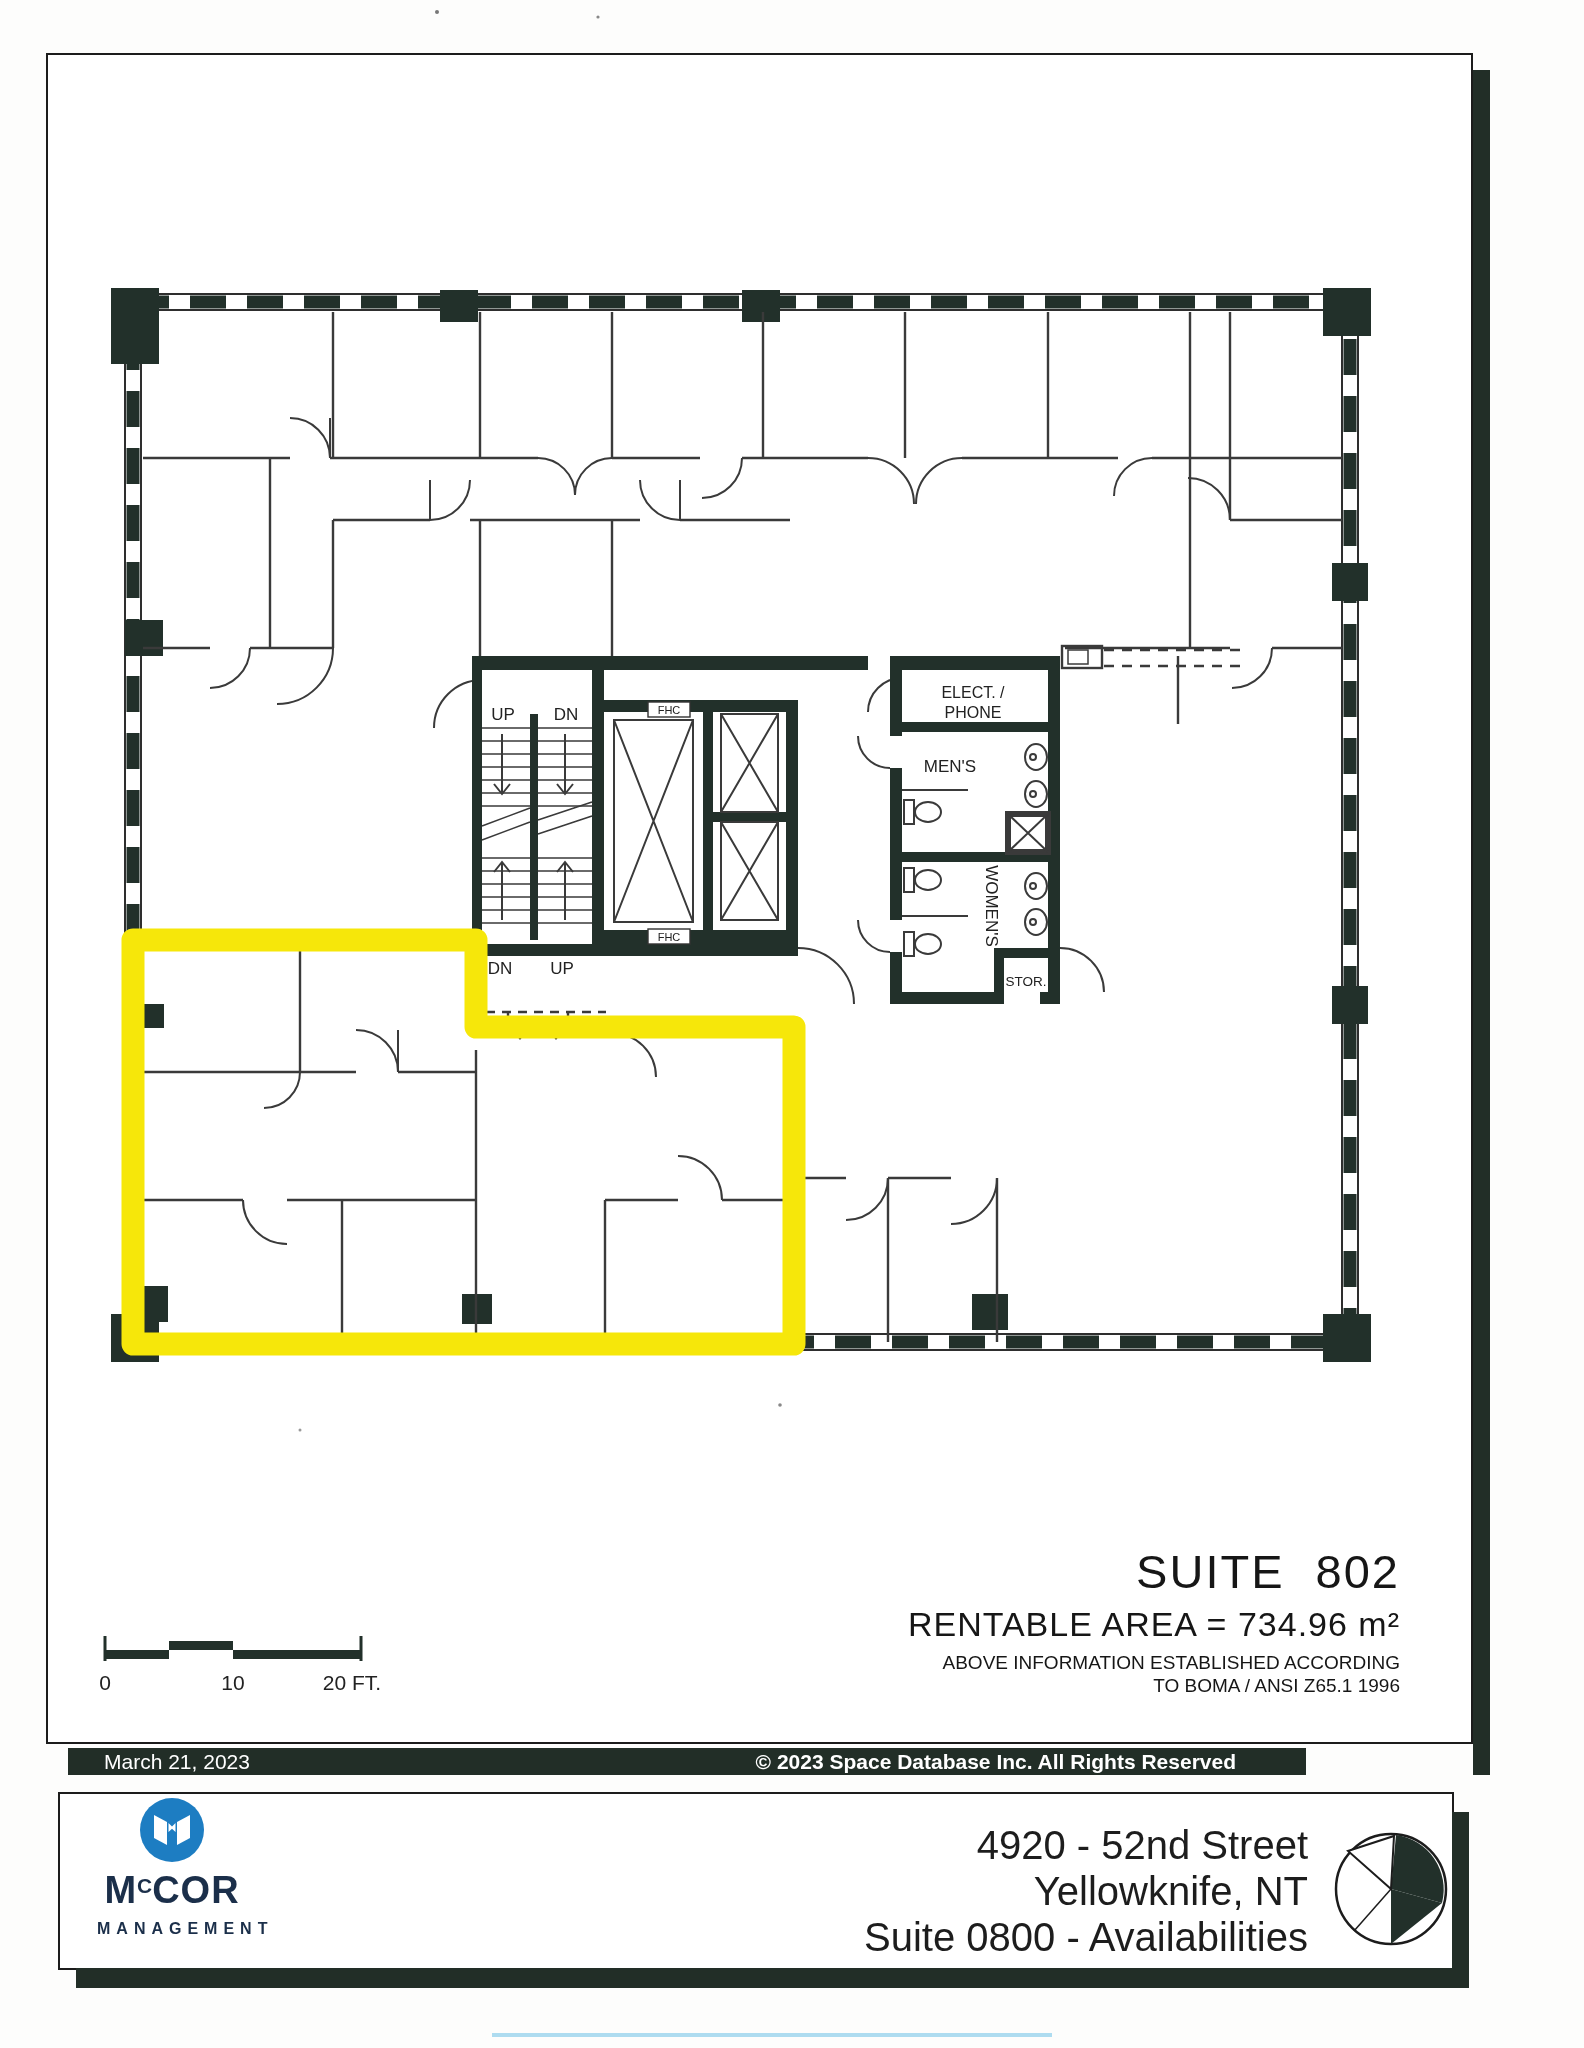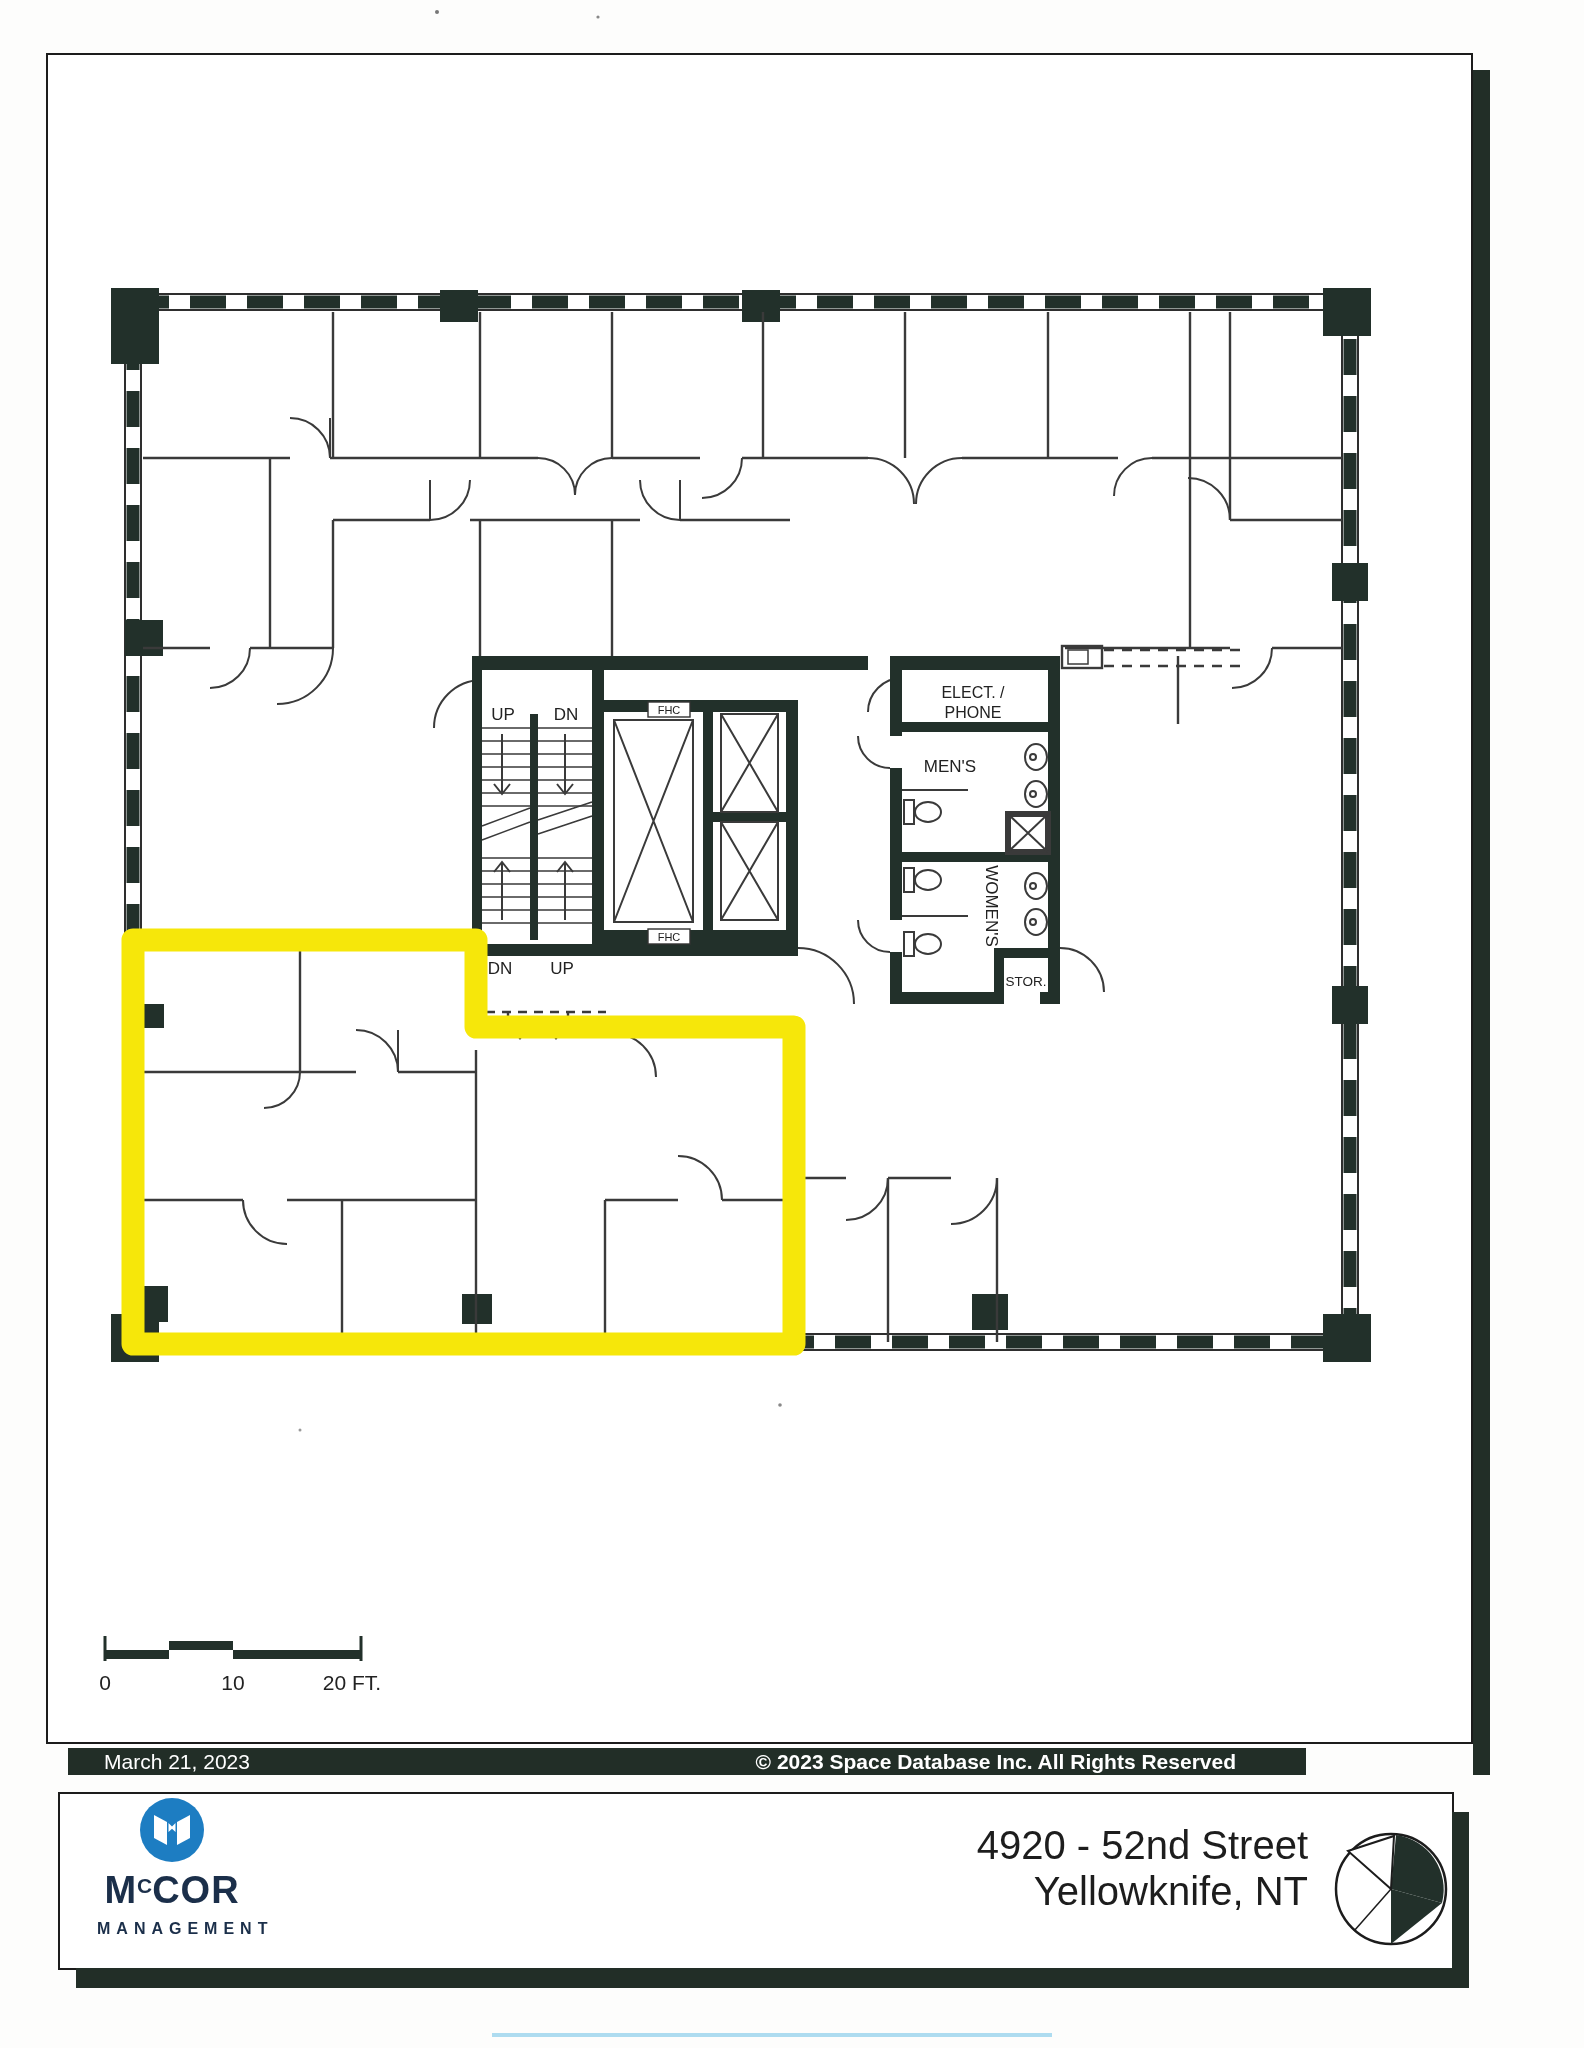--- a/index.html
+++ b/index.html
@@ -227,20 +227,28 @@
         <rect x="169" y="1641" width="64" height="9"></rect>
         <rect x="233" y="1650" width="128" height="9"></rect>
       </g>
       <path d="M105,1636 V1661 M361,1636 V1661" stroke="#22302a" stroke-width="3"></path>
       <text x="105" y="1690" font-size="21" text-anchor="middle">0</text>
       <text x="233" y="1690" font-size="21" text-anchor="middle">10</text>
       <text x="352" y="1690" font-size="21" text-anchor="middle">20 FT.</text>
     </g>
   </svg>
 
+  <div class="titleblock">
+    <div class="tb-suite">SUITE 802</div>
+    <div class="tb-rentable">RENTABLE AREA = 734.96 m²</div>
+    <div class="tb-small">
+      <div>ABOVE INFORMATION ESTABLISHED ACCORDING</div>
+      <div>TO BOMA / ANSI Z65.1 1996</div>
+    </div>
+  </div>
 
   <div class="bottom-strip">
     <span class="strip-date">March 21, 2023</span>
     <span class="strip-copy">© 2023 Space Database Inc. All Rights Reserved</span>
   </div>
 
   <div class="footer-box"></div>
   <div class="shadow footer-shadow-right"></div>
   <div class="shadow footer-shadow-bottom"></div>
 
@@ -253,20 +261,21 @@
     </svg>
     <div class="brand">
       <span>M</span><span class="sup">C</span><span>COR</span>
     </div>
     <div class="brand-sub">MANAGEMENT</div>
   </div>
 
   <div class="address">
     <div>4920 - 52nd Street</div>
     <div>Yellowknife, NT</div>
+    <div>Suite 0800 - Availabilities</div>
   </div>
 
   <svg class="compass" width="122" height="122" viewBox="0 0 122 122">
     <circle cx="61" cy="61" r="55" fill="none" stroke="#1c1c1c" stroke-width="2.5"></circle>
     <path d="M61,61 L66,7 A55,55 0 0 1 112,75 Z" fill="#22302a"></path>
     <path d="M61,61 L112,75 L61,116 Z" fill="#22302a"></path>
     <polygon points="61,61 18,23 64,8" fill="#ffffff" stroke="#1c1c1c" stroke-width="2"></polygon>
     <path d="M24,103 L61,61" stroke="#1c1c1c" stroke-width="1.5"></path>
   </svg>
 

